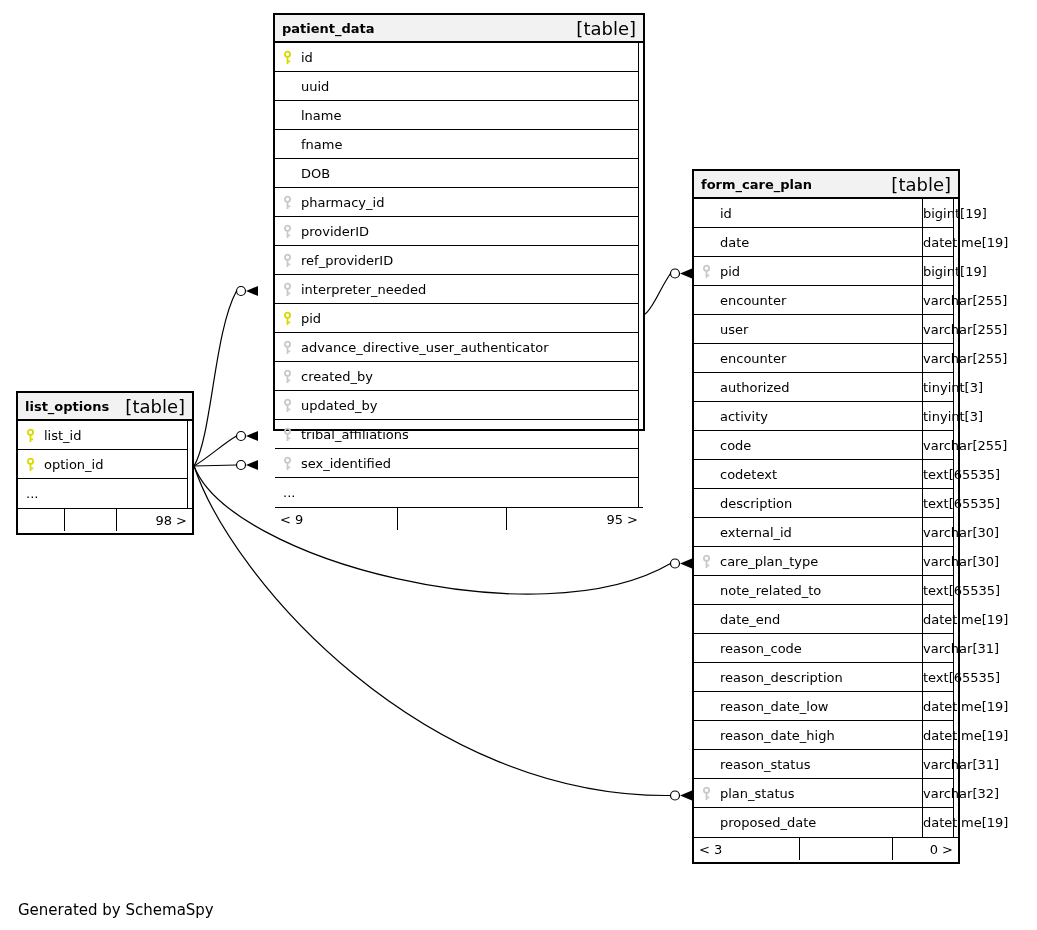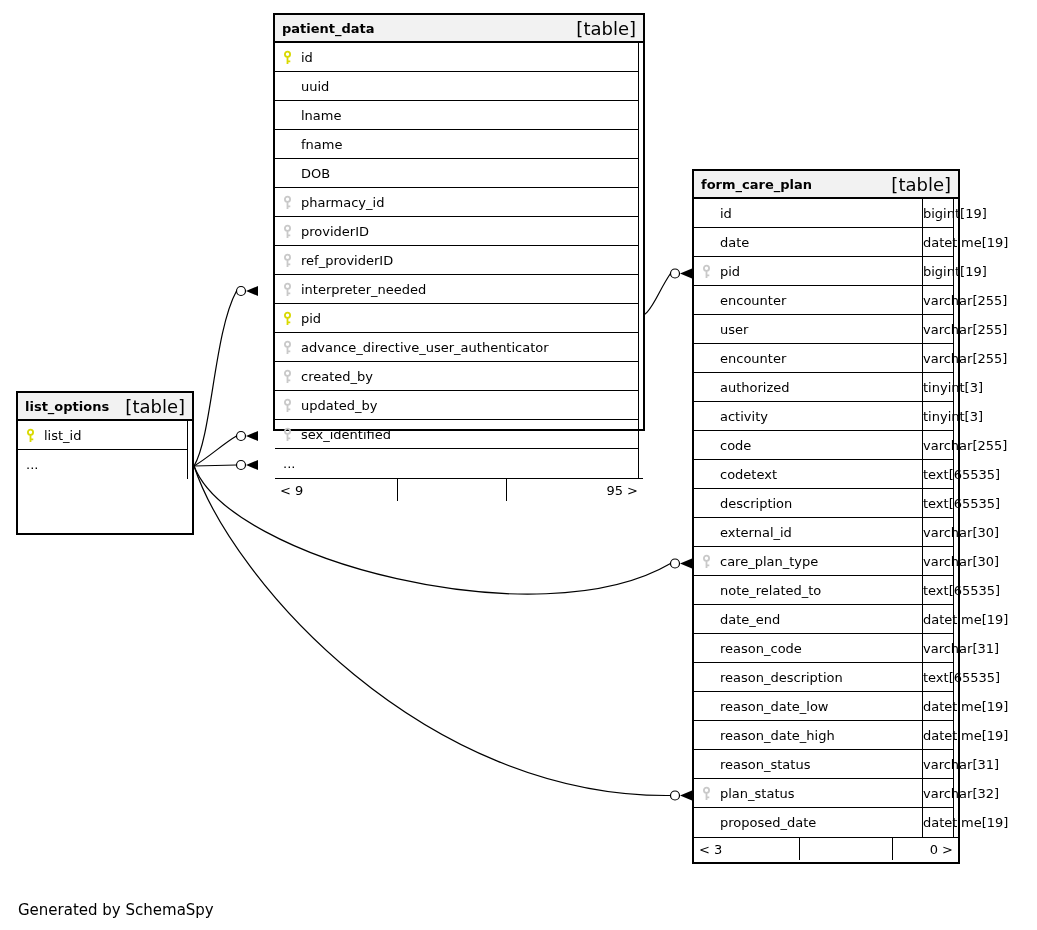--- a/index.html
+++ b/index.html
@@ -178,20 +178,29 @@
           </span>
           <span class="cname">updated_by</span>
         </div>
         <div class="trow">
           <span class="keyic fk">
             <svg width="11" height="15" viewBox="0 0 11 15">
               <circle cx="5.5" cy="4.2" r="2.6" fill="none" stroke="currentColor" stroke-width="1.8"></circle>
               <path d="M5.5 6.8V14M5.5 11.4H8.3" stroke="currentColor" stroke-width="1.8" fill="none"></path>
             </svg>
           </span>
+          <span class="cname">tribal_affiliations</span>
+        </div>
+        <div class="trow">
+          <span class="keyic fk">
+            <svg width="11" height="15" viewBox="0 0 11 15">
+              <circle cx="5.5" cy="4.2" r="2.6" fill="none" stroke="currentColor" stroke-width="1.8"></circle>
+              <path d="M5.5 6.8V14M5.5 11.4H8.3" stroke="currentColor" stroke-width="1.8" fill="none"></path>
+            </svg>
+          </span>
           <span class="cname">sex_identified</span>
         </div>
         <div class="trow ellipsis">
           <span class="cname">...</span>
         </div>
       </div>
     <div class="tfoot f-pd">
       <span class="fc">&lt; 9</span>
       <span class="fc"></span>
       <span class="fc">95 &gt;</span>
@@ -345,20 +354,34 @@
     <div class="rows">
         <div class="trow">
           <span class="keyic pk">
             <svg width="11" height="15" viewBox="0 0 11 15">
               <circle cx="5.5" cy="4.2" r="2.6" fill="none" stroke="currentColor" stroke-width="1.8"></circle>
               <path d="M5.5 6.8V14M5.5 11.4H8.3" stroke="currentColor" stroke-width="1.8" fill="none"></path>
             </svg>
           </span>
           <span class="cname">list_id</span>
         </div>
+        <div class="trow">
+          <span class="keyic pk">
+            <svg width="11" height="15" viewBox="0 0 11 15">
+              <circle cx="5.5" cy="4.2" r="2.6" fill="none" stroke="currentColor" stroke-width="1.8"></circle>
+              <path d="M5.5 6.8V14M5.5 11.4H8.3" stroke="currentColor" stroke-width="1.8" fill="none"></path>
+            </svg>
+          </span>
+          <span class="cname">option_id</span>
+        </div>
         <div class="trow ellipsis">
           <span class="cname">...</span>
         </div>
       </div>
+    <div class="tfoot f-lo">
+      <span class="fc"></span>
+      <span class="fc"></span>
+      <span class="fc">98 &gt;</span>
+    </div>
   </div>
 
   <div class="credit">Generated by SchemaSpy</div>
 </div>
 
 </body></html>

